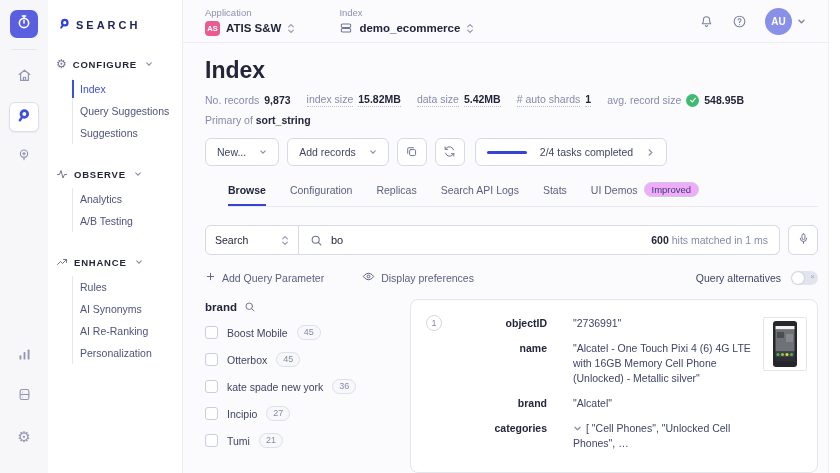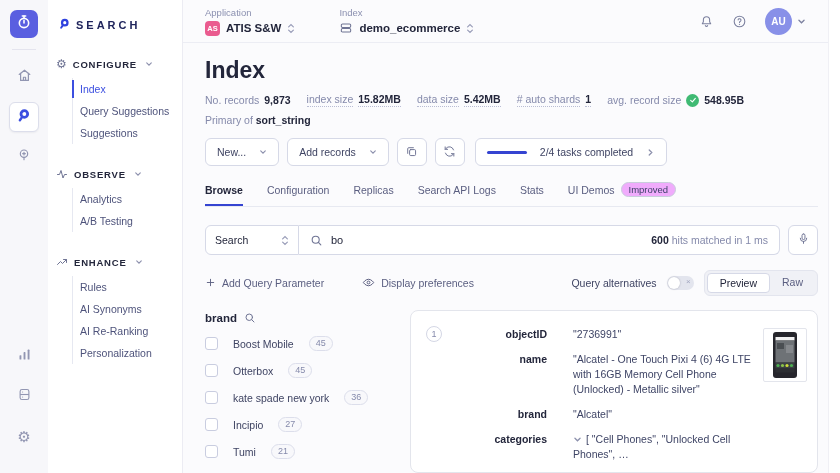--- a/index.html
+++ b/index.html
@@ -58,21 +58,21 @@
   .primary-row b { color:#23263b; }
 
   .toolbar { display:flex; align-items:center; gap:8px; margin-top:12px; }
   .btn { background:#fff; border:1px solid #d6d9e7; border-radius:6px; padding:0 11px; height:28px; display:flex; align-items:center; gap:13px; font-size:10.5px; color:#3f4463; cursor:pointer; white-space:nowrap; }
   .btn .b-chev { color:#8d91ad; display:flex; }
   .btn.icon-btn { width:30px; padding:0; justify-content:center; color:#6f7494; }
   .tasks-btn { margin-left:2px; }
   .progress-line { width:40px; height:3px; border-radius:2px; background:#3544d1; }
   .tasks-arrow { color:#8d91ad; display:flex; }
 
-  .tabs { display:flex; align-items:center; gap:24px; margin-top:16px; border-bottom:1px solid #e7e9f1; }
+  .tabs { display:flex; align-items:center; gap:24px; margin-top:16px; border-bottom:1px solid #e7e9f1;margin-left:23px; }
   .tab { font-size:10.5px; color:#5a5e80; padding:0 0 9px; cursor:pointer; display:flex; align-items:center; gap:6px; position:relative; white-space:nowrap; }
   .tab.active { color:#23263b; font-weight:bold; }
   .tab.active::after { content:""; position:absolute; left:0; right:0; bottom:-1px; height:2px; background:#3544d1; }
   .tab-badge { border:1px solid #c9cddd; background:#f0abfc; border-radius:999px; padding:1px 7px; font-size:9.5px; color:#3a3f66; font-weight:normal; }
 
   .search-row { display:flex; align-items:stretch; margin-top:18px; height:30px; }
   .search-selector { width:94px; background:#fff; border:1px solid #d6d9e7; border-radius:6px 0 0 6px; display:flex; align-items:center; justify-content:space-between; padding:0 9px; font-size:10.5px; color:#23263b; cursor:pointer; }
   .search-input { flex:1; background:#fff; border:1px solid #d6d9e7; border-left:none; border-radius:0 6px 6px 0; display:flex; align-items:center; padding:0 11px; gap:8px; }
   .search-input .query { font-size:11px; color:#23263b; }
   .hits { margin-left:auto; font-size:10.5px; color:#858aab; white-space:nowrap; }
@@ -88,21 +88,21 @@
   .toggle .knob { position:absolute; left:1px; top:1px; width:12px; height:12px; border-radius:50%; background:#fff; box-shadow:0 0 2px rgba(35,38,59,.3); }
   .toggle .off-x { position:absolute; right:3px; top:1px; font-size:8px; color:#a3a7c0; }
   .segmented { display:flex; background:#f0f1f6; border:1px solid #e3e5ee; border-radius:6px; padding:2px; }
   .seg-btn { padding:3px 12px; font-size:10.5px; color:#5a5e80; border-radius:4px; cursor:pointer; }
   .seg-btn.active { background:#fff; border:1px solid #d6d9e7; color:#23263b; }
 
   .results-area { display:flex; margin-top:14px; flex:1; min-height:0; }
   .facets { width:195px; flex-shrink:0; padding-top:2px; }
   .facet-head { display:flex; align-items:center; gap:7px; font-size:11.5px; font-weight:bold; color:#23263b; }
   .facet-head .f-search { color:#6f7494; display:flex; cursor:pointer; }
-  .facet-item { display:flex; align-items:center; gap:15px; margin-top:12px; cursor:pointer; }
+  .facet-item { display:flex; align-items:center; gap:9px; margin-top:12px; cursor:pointer; }
   .checkbox { width:13px; height:13px; border:1px solid #c9cde0; border-radius:3px; background:#fff; flex-shrink:0; }
   .facet-label { font-size:10.5px; color:#3f4463; }
   .count-pill { border:1px solid #dcdeeb; background:#f8f8fb; border-radius:999px; padding:0 6px; font-size:9px; color:#858aab; line-height:13px; }
 
   .hit-card { flex:1; margin-left:10px; background:#fff; border:1px solid #e3e5ec; border-radius:8px; position:relative; padding:16px 16px 0 16px; overflow:hidden; }
   .rank-badge { position:absolute; left:15px; top:15px; width:16px; height:16px; border-radius:50%; border:1px solid #d4d7e5; color:#858aab; font-size:9px; display:flex; align-items:center; justify-content:center; }
   .kv-row { display:flex; margin-bottom:10px; }
   .kv-key { width:120px; flex-shrink:0; text-align:right; font-size:10.5px; font-weight:bold; color:#23263b; line-height:15px; }
   .kv-val { margin-left:26px; font-size:10.5px; color:#3f4566; line-height:15px; max-width:196px; }
   .kv-val .exp-chev { color:#8d91ad; display:inline-flex; margin-right:4px; position:relative; top:1px; }
@@ -457,24 +457,20 @@
                 <circle cx="12" cy="12" r="2.6"></circle>
               </svg>
           </span>
           <span>Display preferences</span>
         </div>
         <div class="controls-right">
           <span class="qa-label">Query alternatives</span>
           <span class="toggle">
             <span class="knob"></span>
             <span class="off-x">×</span>
-          </span>
-          <span class="segmented">
-            <span class="seg-btn active">Preview</span>
-            <span class="seg-btn">Raw</span>
           </span>
         </div>
       </div>
 
       <div class="results-area">
         <div class="facets">
           <div class="facet-head">
             <span>brand</span>
             <span class="f-search">
               <svg width="12" height="12" viewBox="0 0 24 24" fill="none" stroke="currentColor" stroke-width="2" stroke-linecap="round">

